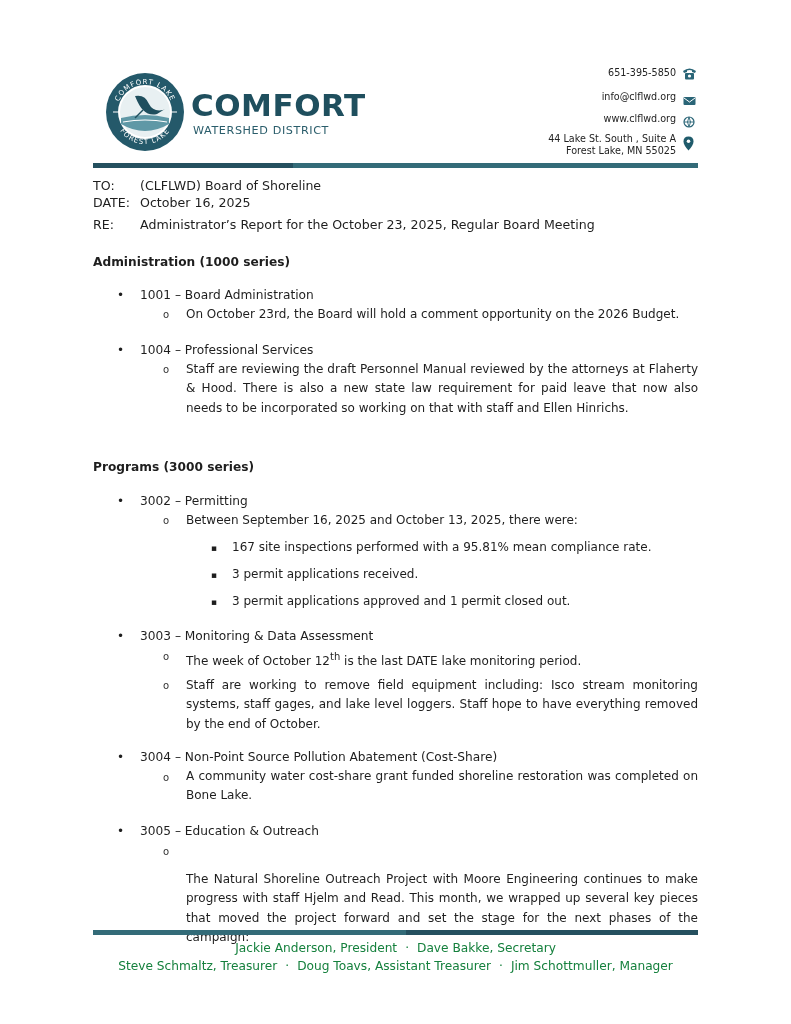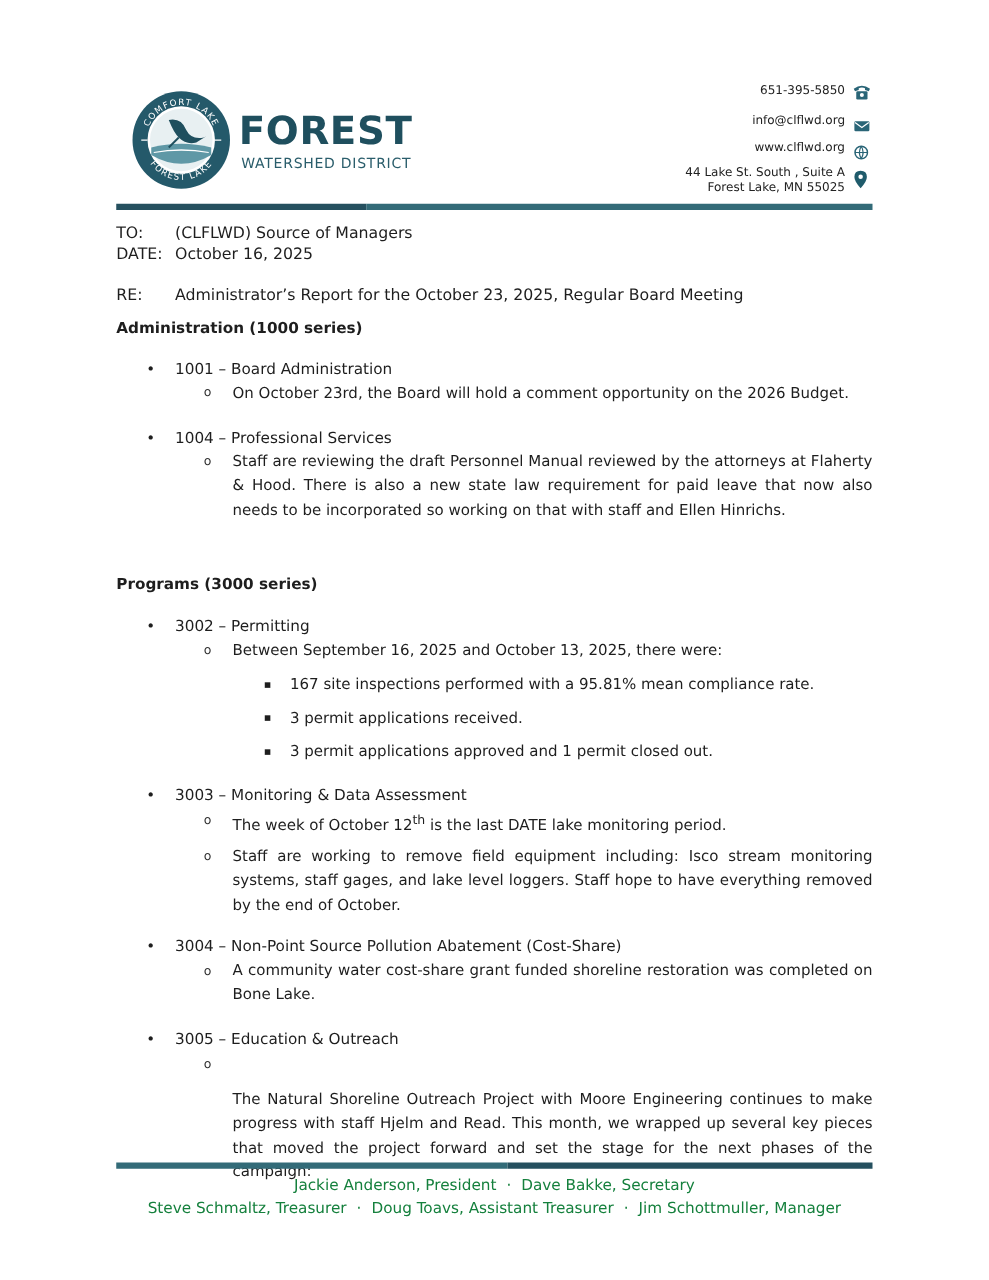--- a/index.html
+++ b/index.html
@@ -24,21 +24,21 @@
     .top-div { top: 163px; }
     .top-div .seg-a { width: 200px; background: #25505f; }
     .top-div .seg-b { left: 200px; background: #336b78; }
     .bot-div { top: 930px; }
     .bot-div .seg-a { width: 313px; background: #336b78; }
     .bot-div .seg-b { left: 313px; background: #25505f; }
 
     
     .memo { left: 93px; font-size: 12.6px; line-height: 18px; color: #1e1e1e; }
     .memo .lbl { font-weight: normal; display: inline-block; width: 47px; }
-    .m1 { top: 177px; } .m2 { top: 194px; } .m3 { top: 227px; }
+    .m1 { top: 177px; } .m2 { top: 194px; } .m3 { top: 216px; }
 
     
     .section-title { left: 93px; font-weight: bold; font-size: 12.2px; }
     .item { left: 140px; font-size: 12.2px; }
     .bullet { left: 117px; font-size: 12px; }
     .sub-bullet { left: 163px; font-size: 10px; color: #333; }
     .sub-text { left: 186px; width: 512px; font-size: 12px; line-height: 19.3px; text-align: justify; }
     .sq-bullet { left: 211px; font-size: 9px; }
     .sq-text { left: 232px; font-size: 12px; }
 
@@ -64,21 +64,21 @@
     <path id="ringTop" d="M12 40 A28 28 0 0 1 68 40" fill="none"></path>
     <path id="ringBot" d="M10 42 A30 30 0 0 0 70 42" fill="none"></path>
     <text font-size="7" fill="#ffffff" font-family="DejaVu Sans, sans-serif" letter-spacing="1">
       <textPath href="#ringTop" startOffset="50%" text-anchor="middle">COMFORT LAKE</textPath>
     </text>
     <text font-size="7" fill="#ffffff" font-family="DejaVu Sans, sans-serif" letter-spacing="1">
       <textPath href="#ringBot" startOffset="50%" text-anchor="middle">FOREST LAKE</textPath>
     </text>
   </svg>
 </div>
-<div class="abs brand-name">FOREST</div>
+<div class="abs brand-name">COMFORT</div>
 <div class="abs brand-sub">WATERSHED DISTRICT</div>
 
 <div class="abs contact c1">651-395-5850</div>
 <div class="abs contact c2">info@clflwd.org</div>
 <div class="abs contact c3">www.clflwd.org</div>
 <div class="abs contact c4">
   <div>44 Lake St. South , Suite A</div>
   <div>Forest Lake, MN 55025</div>
 </div>
 
@@ -107,21 +107,21 @@
       <circle cx="5.5" cy="5.3" r="1.8" fill="#fff"></circle>
     </svg>
 </span>
 
 <div class="abs divider top-div">
   <div class="seg-a"></div>
     <div class="seg-b"></div>
 </div>
 
 <div class="abs memo m1">
-  <span class="lbl">TO:</span><span>(CLFLWD) Source of Managers</span>
+  <span class="lbl">TO:</span><span>(CLFLWD) Board of Shoreline</span>
 </div>
 <div class="abs memo m2">
   <span class="lbl">DATE:</span><span>October 16, 2025</span>
 </div>
 <div class="abs memo m3">
   <span class="lbl">RE:</span><span>Administrator’s Report for the October 23, 2025, Regular Board Meeting</span>
 </div>
 
 <div class="abs section-title" style="top:255px">Administration (1000 series)</div>
 

